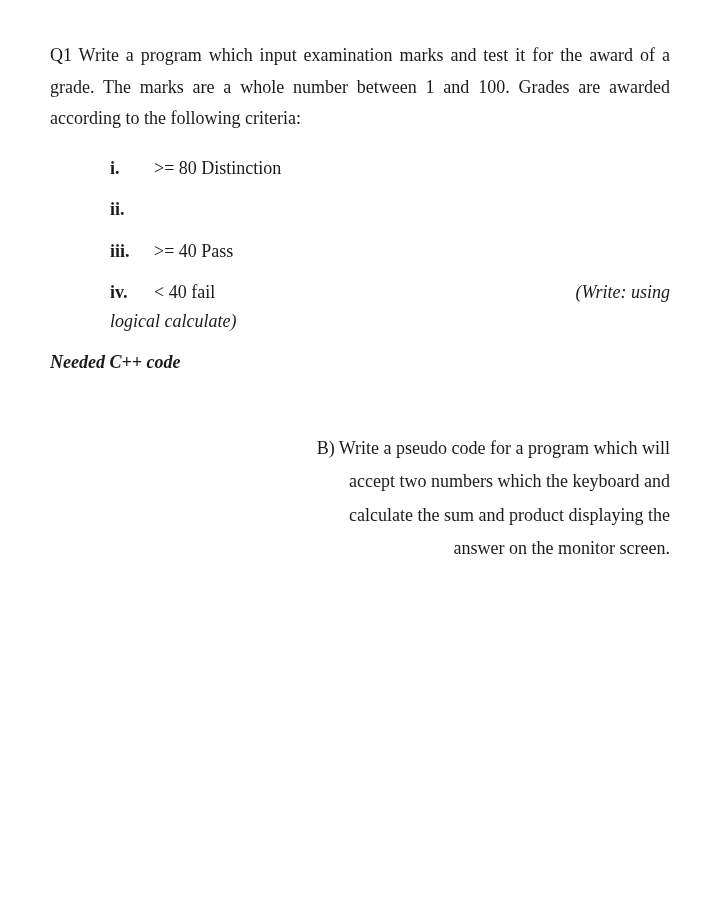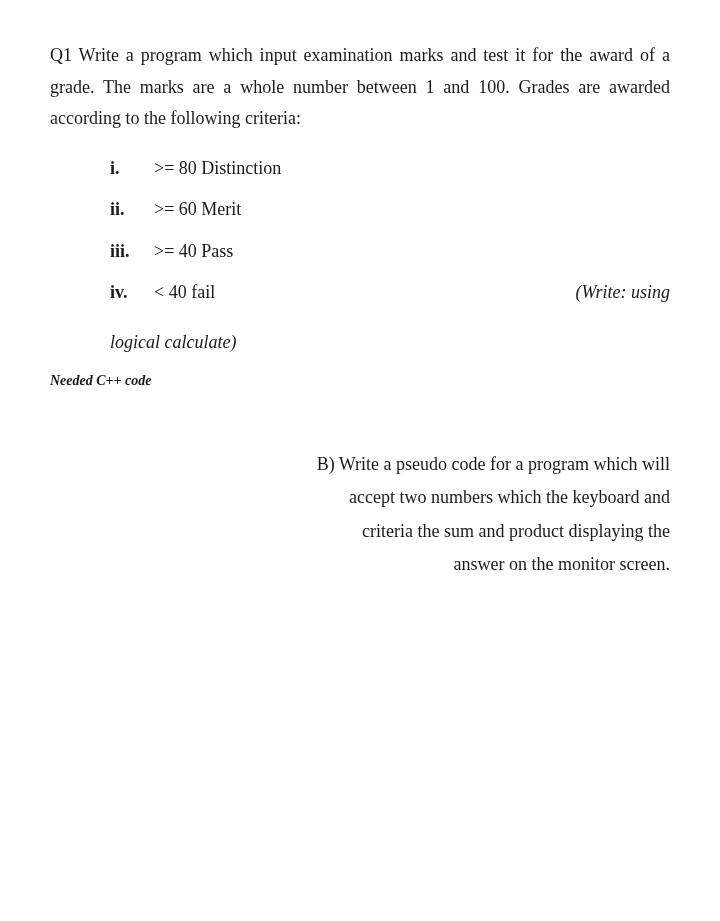--- a/index.html
+++ b/index.html
@@ -47,40 +47,40 @@
     }
 
     .criteria-value {
       margin-left: 4px;
     }
 
     .hint-row {
       display: flex;
       align-items: baseline;
       justify-content: flex-start;
-      margin-bottom: 23px;
+      margin-bottom: 2px;
     }
 
     .hint-text {
       font-style: italic;
       margin-left: auto;
       padding-left: 60px;
     }
 
     .logical-operators {
       font-style: italic;
       margin-left: 60px;
       margin-top: 0px;
       margin-bottom: 20px;
     }
 
     .needed-code {
       font-weight: bold;
       font-style: italic;
-      font-size: 14px;
+      font-size: 18px;
       margin-top: 10px;
       margin-bottom: 60px;
     }
 
     .section-b {
       margin-top: 20px;
       margin-left: 20px;
     }
 
     .section-b-text {
@@ -100,21 +100,20 @@
 
   <div class="criteria-list">
 
     <div class="criteria-item">
       <span class="criteria-label">i.</span>
       <span class="criteria-value">&gt;= 80 Distinction</span>
     </div>
 
     <div class="criteria-item">
       <span class="criteria-label">ii.</span>
-      <span class="criteria-value">&gt;= 60 Merit</span>
     </div>
 
     <div class="criteria-item">
       <span class="criteria-label">iii.</span>
       <span class="criteria-value">&gt;= 40 Pass</span>
     </div>
 
     <div class="hint-row">
       <div class="criteria-item" style="margin-bottom:0;">
         <span class="criteria-label">iv.</span>
@@ -127,16 +126,16 @@
 
   <p class="logical-operators">logical calculate)</p>
 
   <p class="needed-code">Needed C++ code</p>
 </div>
 
 <div class="section-b">
   <div class="section-b-text">
     <p class="section-b-line">B) Write a pseudo code for a program which will</p>
     <p class="section-b-line">accept two numbers which the keyboard and</p>
-    <p class="section-b-line">criteria the sum and product displaying the</p>
+    <p class="section-b-line">calculate the sum and product displaying the</p>
     <p class="section-b-line">answer on the monitor screen.</p>
   </div>
 </div>
 
 </body></html>

